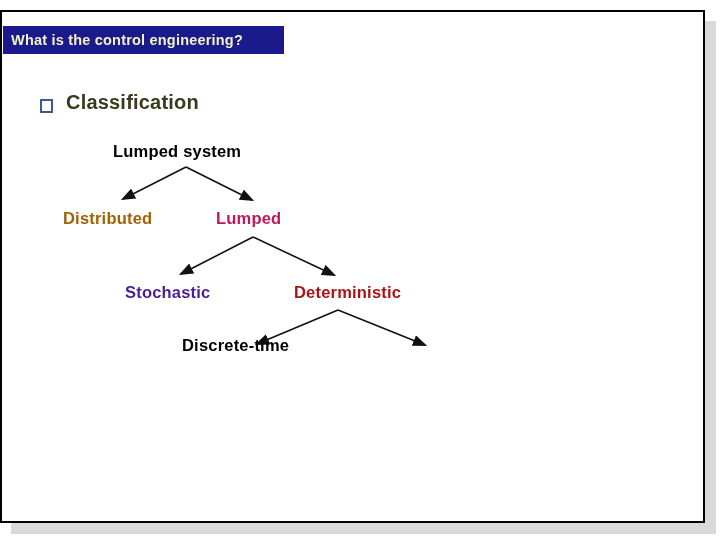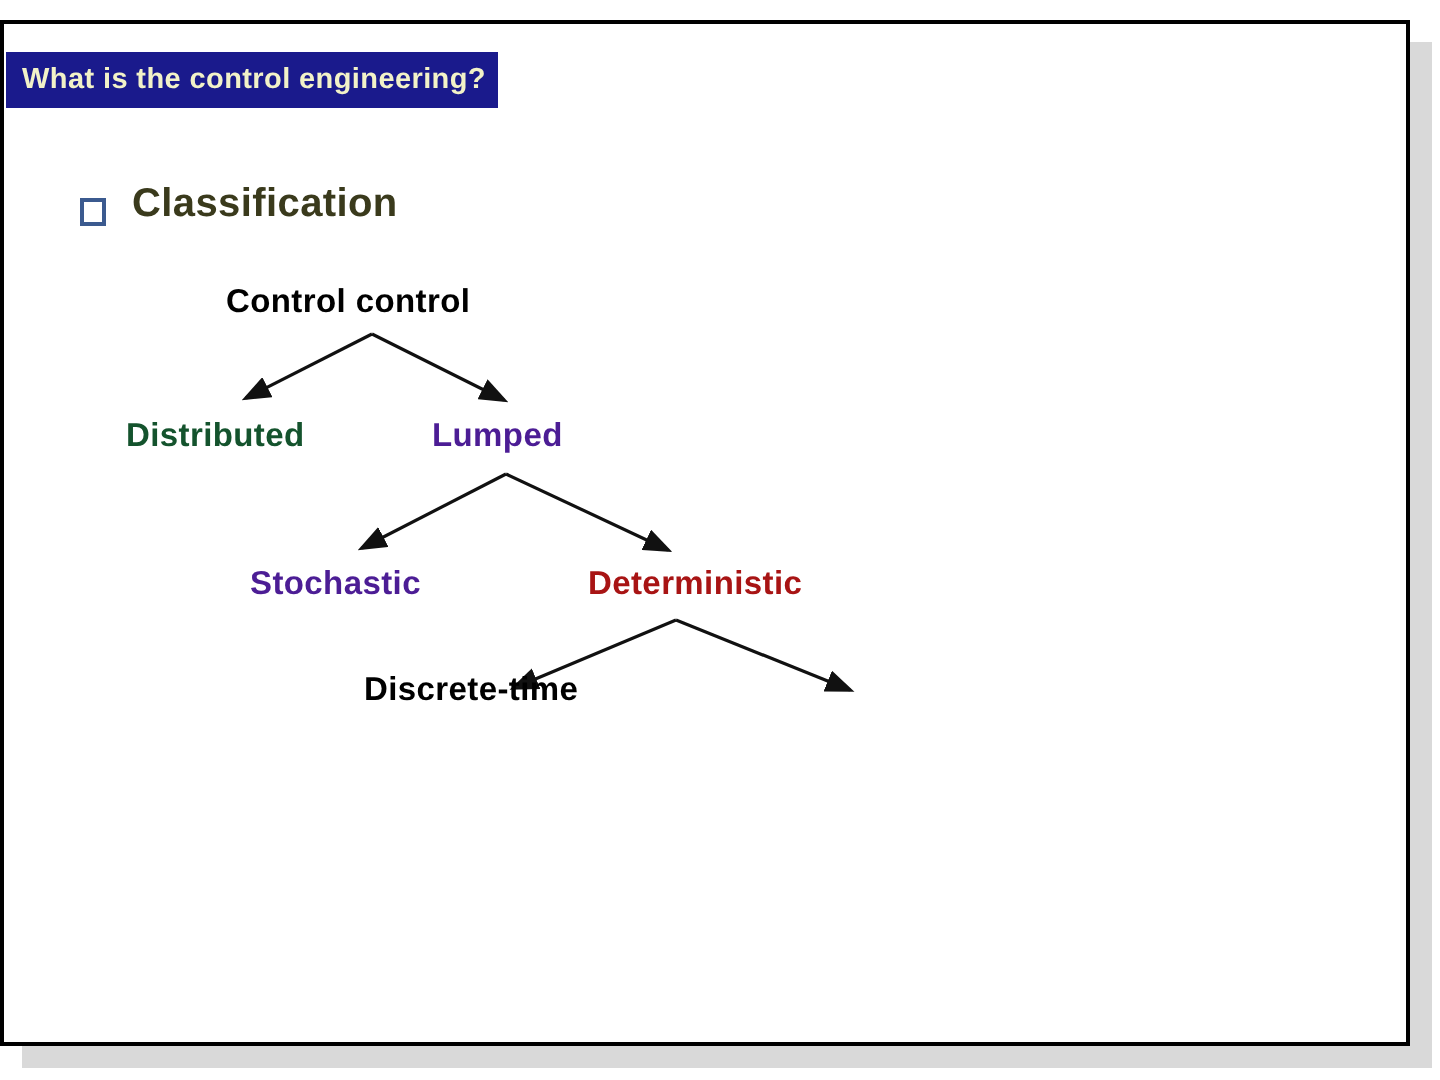--- a/index.html
+++ b/index.html
@@ -19,21 +19,21 @@
     height: 513px;
     box-sizing: border-box;
     background: #ffffff;
     border: 2px solid #000000;
     box-shadow: 11px 11px 0 #d9d9d9;
   }
   .title-bar {
     position: absolute;
     left: 3px;
     top: 26px;
-    width: 246px;
+    width: 281px;
     height: 28px;
     box-sizing: border-box;
     padding-left: 8px;
     display: flex;
     align-items: center;
     font-size: 14.5px;
     font-weight: bold;
     letter-spacing: 0.2px;
   }
   .bullet {
@@ -99,25 +99,25 @@
     <g stroke="#111111" stroke-width="1.6" fill="none">
       <line x1="186" y1="167" x2="123" y2="199" marker-end="url(#ah)"></line>
       <line x1="186" y1="167" x2="252" y2="200" marker-end="url(#ah)"></line>
       <line x1="253" y1="237" x2="181" y2="274" marker-end="url(#ah)"></line>
       <line x1="253" y1="237" x2="334" y2="275" marker-end="url(#ah)"></line>
       <line x1="338" y1="310" x2="257" y2="344" marker-end="url(#ah)"></line>
       <line x1="338" y1="310" x2="425" y2="345" marker-end="url(#ah)"></line>
     </g>
   </svg>
 
-  <div class="node n-control" style="color: rgb(0, 0, 0);">Control control</div>
+  <div class="node n-control" style="color: rgb(0, 0, 0);">Lumped system</div>
 
-  <div class="node n-distributed" style="color: #14532d;">Distributed</div>
+  <div class="node n-distributed" style="color: #a16207;">Distributed</div>
 
-  <div class="node n-lumped" style="color: #4c1d95; text-align: center;">Lumped</div>
+  <div class="node n-lumped" style="color: #be185d; text-align: center;">Lumped</div>
 
   <div class="node n-stochastic" style="color: #4c1d95;">Stochastic</div>
 
   <div class="node n-determin" style="color: rgb(168, 20, 20);">Deterministic</div>
 
   <div class="node n-discrete" style="color: rgb(0, 0, 0);">Discrete-time</div>
 
 
 </div>
 

